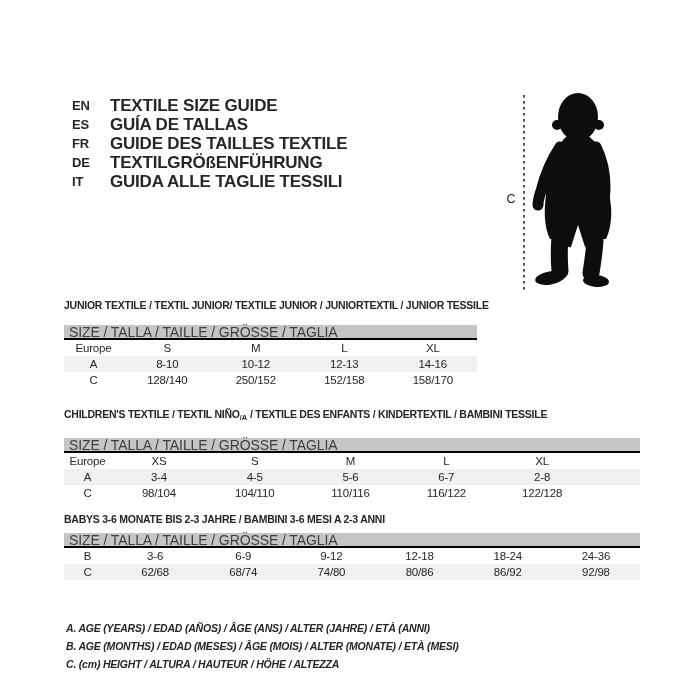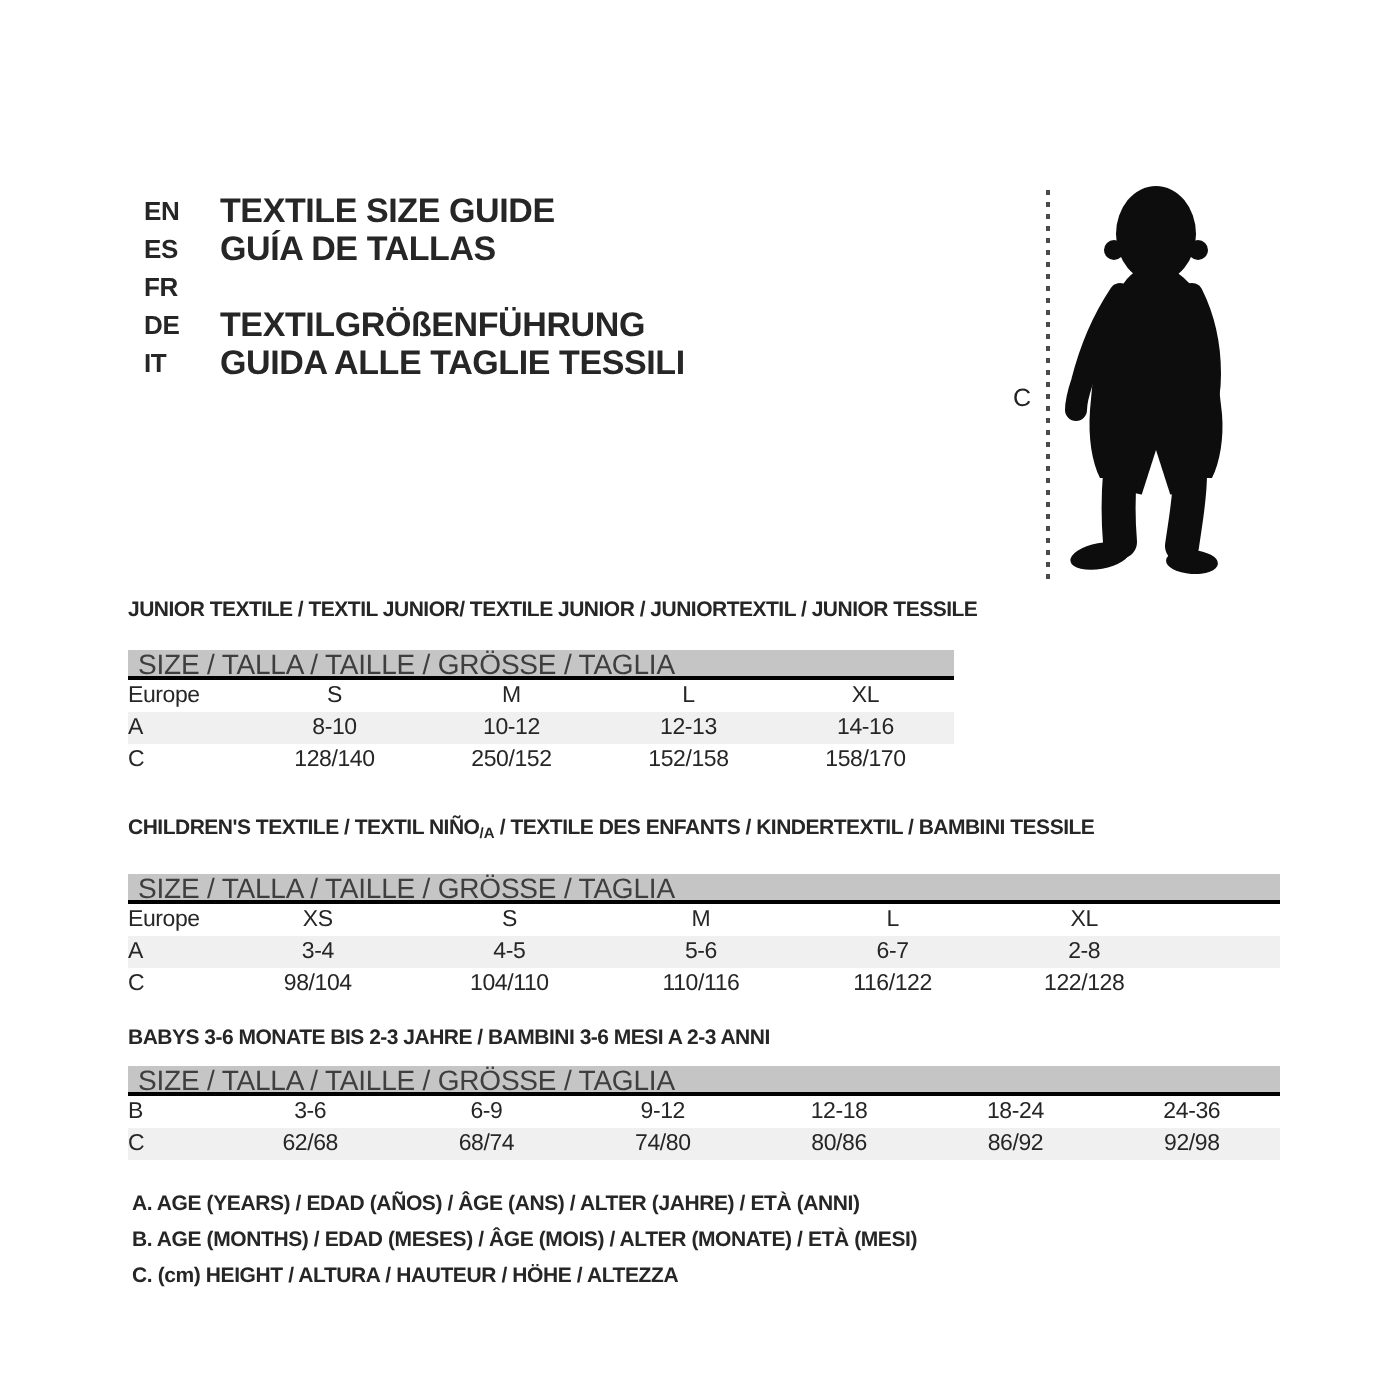--- a/index.html
+++ b/index.html
@@ -32,44 +32,45 @@
   .t-title { font-size:10.5px; font-weight:700; letter-spacing:-0.25px; line-height:14px;
              margin-bottom:13px; white-space:nowrap; }
   .tb3 .t-title { line-height:17px; margin-bottom:5px; }
   .t-title .sub { font-size:7.5px; vertical-align:-2px; letter-spacing:0; }
   .size-band { height:15px; line-height:15px; background:var(--band-bg,#c5c5c5);
                border-bottom:2px solid #000; font-size:14px; color:#3e3e3e;
                padding-left:5px; box-sizing:border-box; letter-spacing:-0.1px; }
   table.sz { width:100%; border-collapse:collapse; table-layout:fixed; }
   .sz td { height:16px; padding:0; font-size:11.5px; text-align:center; vertical-align:middle;
            letter-spacing:-0.2px; overflow:hidden; }
-  .sz td.lbl { text-align:left; }
+  .sz td.lbl { text-align:center; }
   .sz tr:nth-child(even) { background:var(--alt-row-bg,#f0f0f0); }
 
   
-  .footnotes { position:absolute; left:66px; top:558px; }
+  .footnotes { position:absolute; left:66px; top:584px;font-style:italic; }
   .footnote  { font-size:10.5px; font-weight:700; letter-spacing:-0.2px; line-height:18px;
                white-space:nowrap; }
 </style>
 </head>
 <body>
 
 <div class="canvas">
 
   <div class="lang-block">
     <div class="lang-row">
       <span class="lang-code">EN</span>
       <span class="lang-label">TEXTILE SIZE GUIDE</span>
     </div>
     <div class="lang-row">
       <span class="lang-code">ES</span>
       <span class="lang-label">GUÍA DE TALLAS</span>
     </div>
     <div class="lang-row">
       <span class="lang-code">FR</span>
+      <span class="lang-label">GUIDE DES TAILLES TEXTILE</span>
     </div>
     <div class="lang-row">
       <span class="lang-code">DE</span>
       <span class="lang-label">TEXTILGRÖßENFÜHRUNG</span>
     </div>
     <div class="lang-row">
       <span class="lang-code">IT</span>
       <span class="lang-label">GUIDA ALLE TAGLIE TESSILI</span>
     </div>
   </div>

